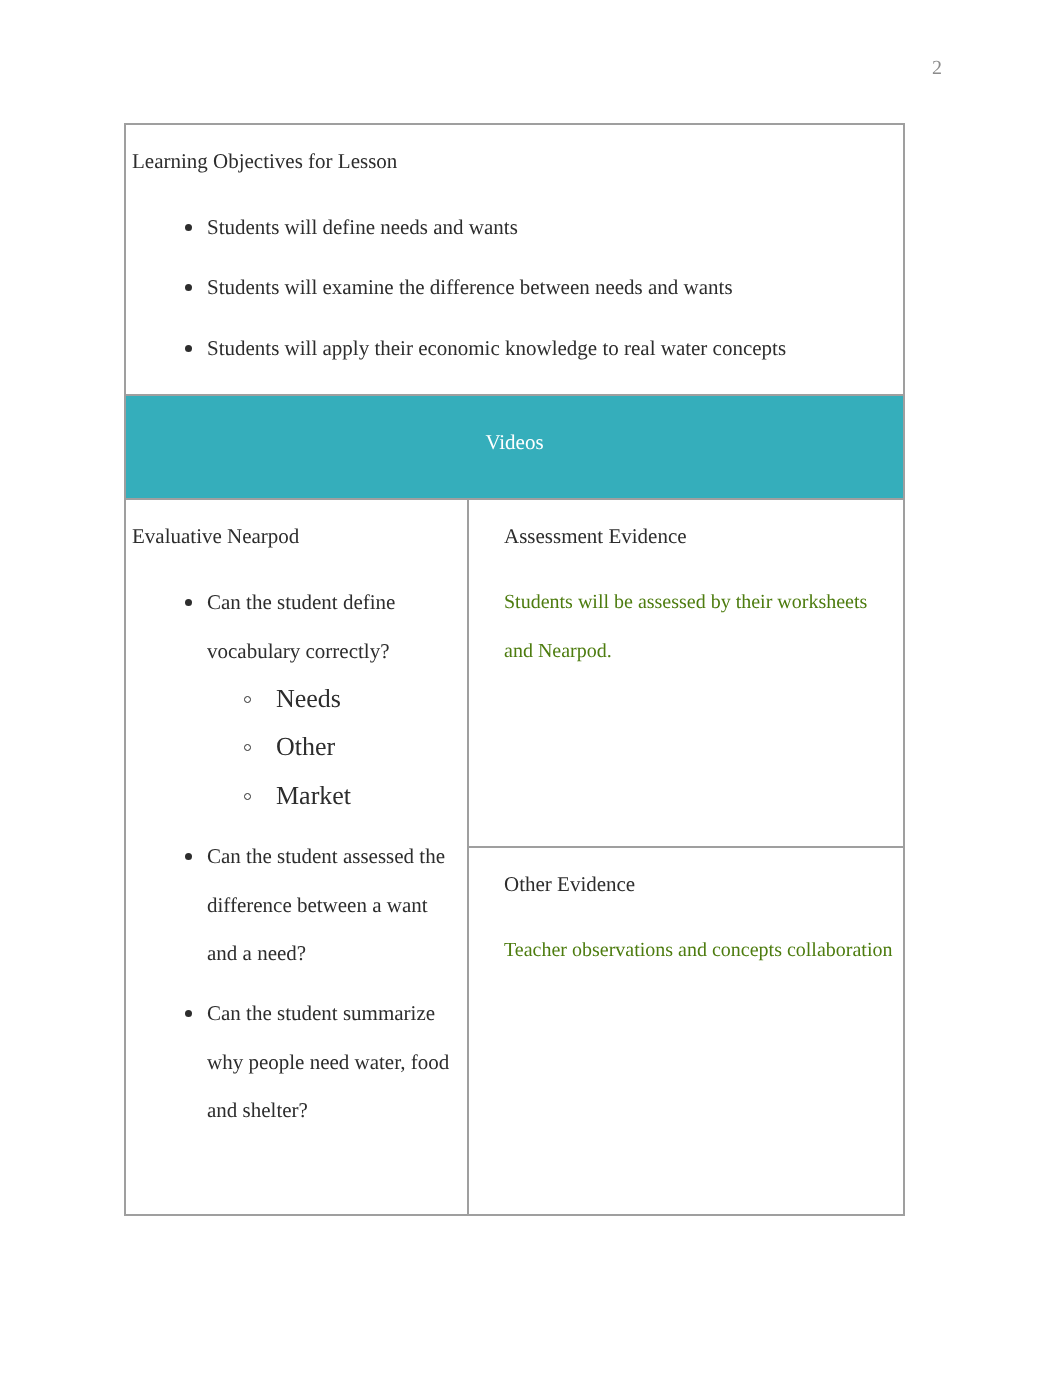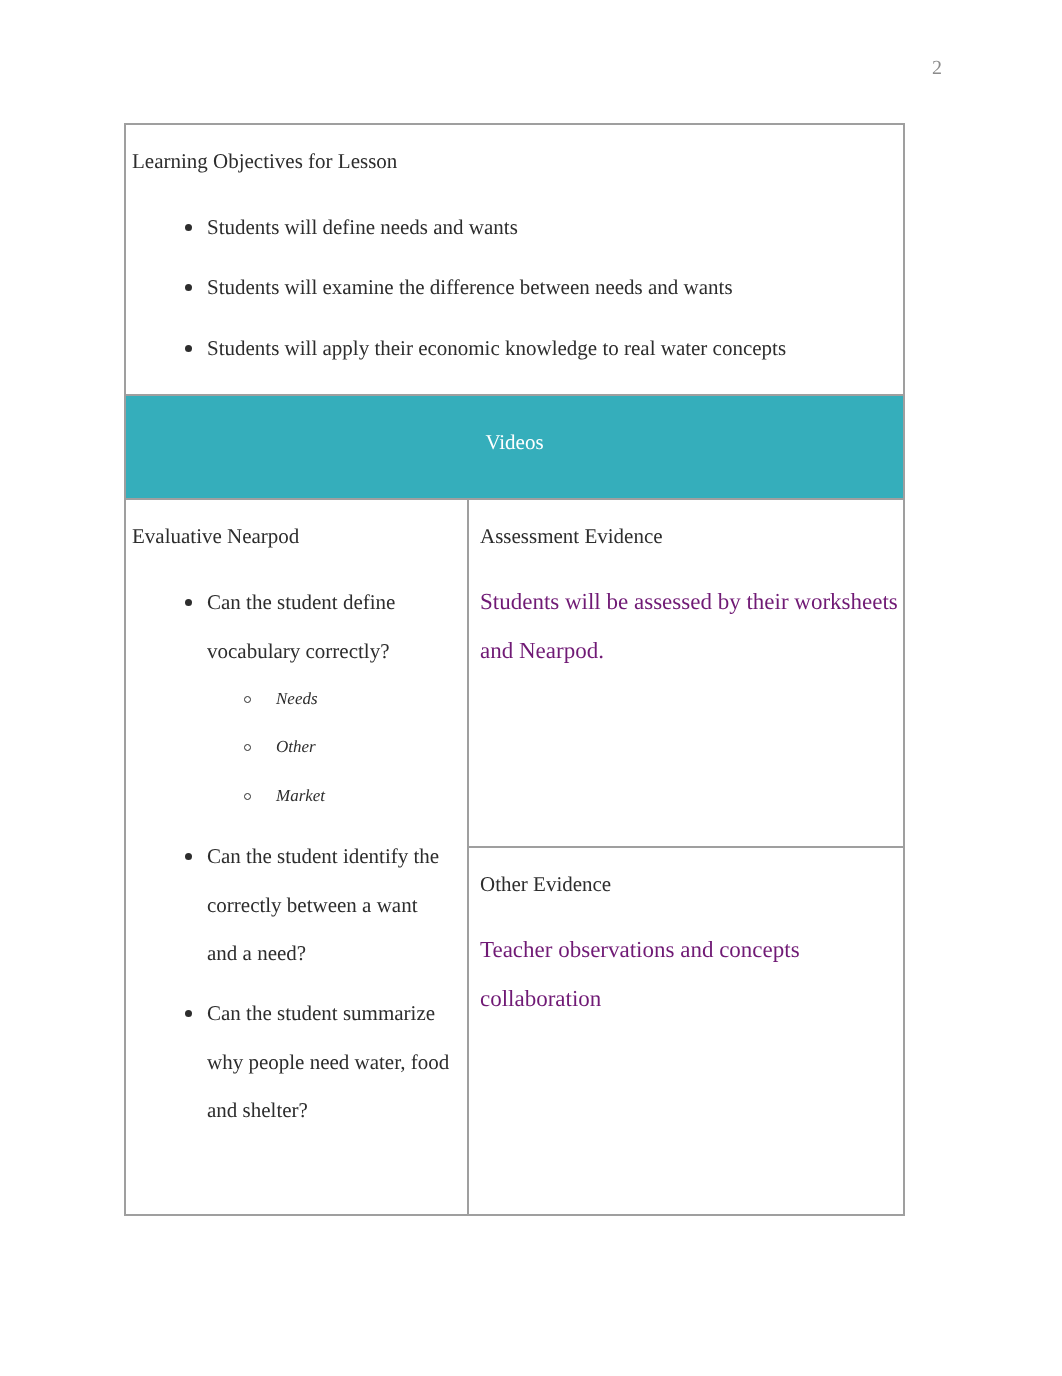--- a/index.html
+++ b/index.html
@@ -2,33 +2,33 @@
 <html><head>
 <meta charset="utf-8">
 <style>
   html,body{margin:0;padding:0;background:#fff;}
   body{width:1062px;height:1376px;font-family:"Liberation Serif",serif;-webkit-font-smoothing:antialiased;text-rendering:geometricPrecision;}
   .page{position:relative;width:1062px;height:1376px;background:#fff;overflow:hidden;}
   .pagenum{position:absolute;right:120px;top:57px;font-size:20px;color:#8c8c8c;}
   table.tbl{position:absolute;left:124px;top:123px;width:779px;border-collapse:collapse;table-layout:fixed;}
   table.tbl td{border:2px solid #9f9f9f;vertical-align:top;padding:0;}
   .cellpad{padding:27px 4px 10px 6px;}
-  .cellpad.right{padding-left:11px;padding-right:2px;}
+  .cellpad.right{padding-left:11px;padding-right:2px;margin-left:24px;}
   h4.secttl{margin:0;font-size:21px;font-weight:400;color:#2d2d2d;line-height:18px;}
   ul.lvl1{margin:33px 0 0 0;padding:0 0 0 63px;list-style:none;}
   ul.lvl1>li{font-size:21px;color:#2d2d2d;line-height:48.4px;margin:12px;position:relative;}
   ul.lvl1>li::before{content:"";position:absolute;left:-22px;top:21px;width:7px;height:7px;
       border-radius:50%;background:#2d2d2d;}
   ul.lvl2{margin:0;padding:0 0 0 69px;list-style:none;}
-  ul.lvl2>li{font-size:17px;color:#2d2d2d;line-height:48.4px;position:relative;font-style:italic;}
+  ul.lvl2>li{font-size:26px;color:#2d2d2d;line-height:48.4px;position:relative;}
   ul.lvl2>li::before{content:"";position:absolute;left:-32px;top:21px;width:5px;height:5px;
       border-radius:50%;border:1px solid #2d2d2d;background:transparent;}
   .banner{background:#35AEBB;color:#ffffff;text-align:center;font-size:21px;height:102px;margin-left:44px;}
   .bannerinner{padding-top:37px;line-height:18px;}
-  p.body{margin:33px 0 0 0;font-size:23px;color:#701a75;line-height:48.4px;}
+  p.body{margin:33px 0 0 0;font-size:20px;color:#4d7c0f;line-height:48.4px;}
 </style>
 </head>
 <body>
 
 <div class="page">
   <div class="pagenum">2</div>
   <table class="tbl">
     <colgroup>
         <col style="width:343px">
         <col style="width:436px">
@@ -56,21 +56,21 @@
         <div class="cellpad">
           <h4 class="secttl">Evaluative Nearpod</h4>
           <ul class="lvl1">
             <li><span>Can the student define vocabulary correctly?</span>
               <ul class="lvl2">
                 <li>Needs</li>
                 <li>Other</li>
                 <li>Market</li>
               </ul>
             </li>
-            <li>Can the student identify the correctly between a want and a need?</li>
+            <li>Can the student assessed the difference between a want and a need?</li>
             <li>Can the student summarize why people need water, food and shelter?</li>
           </ul>
         </div>
       </td>
       <td style="height:346px">
         <div class="cellpad right">
           <h4 class="secttl">Assessment Evidence</h4>
           <p class="body">Students will be assessed by their worksheets and Nearpod.</p>
         </div>
       </td>

